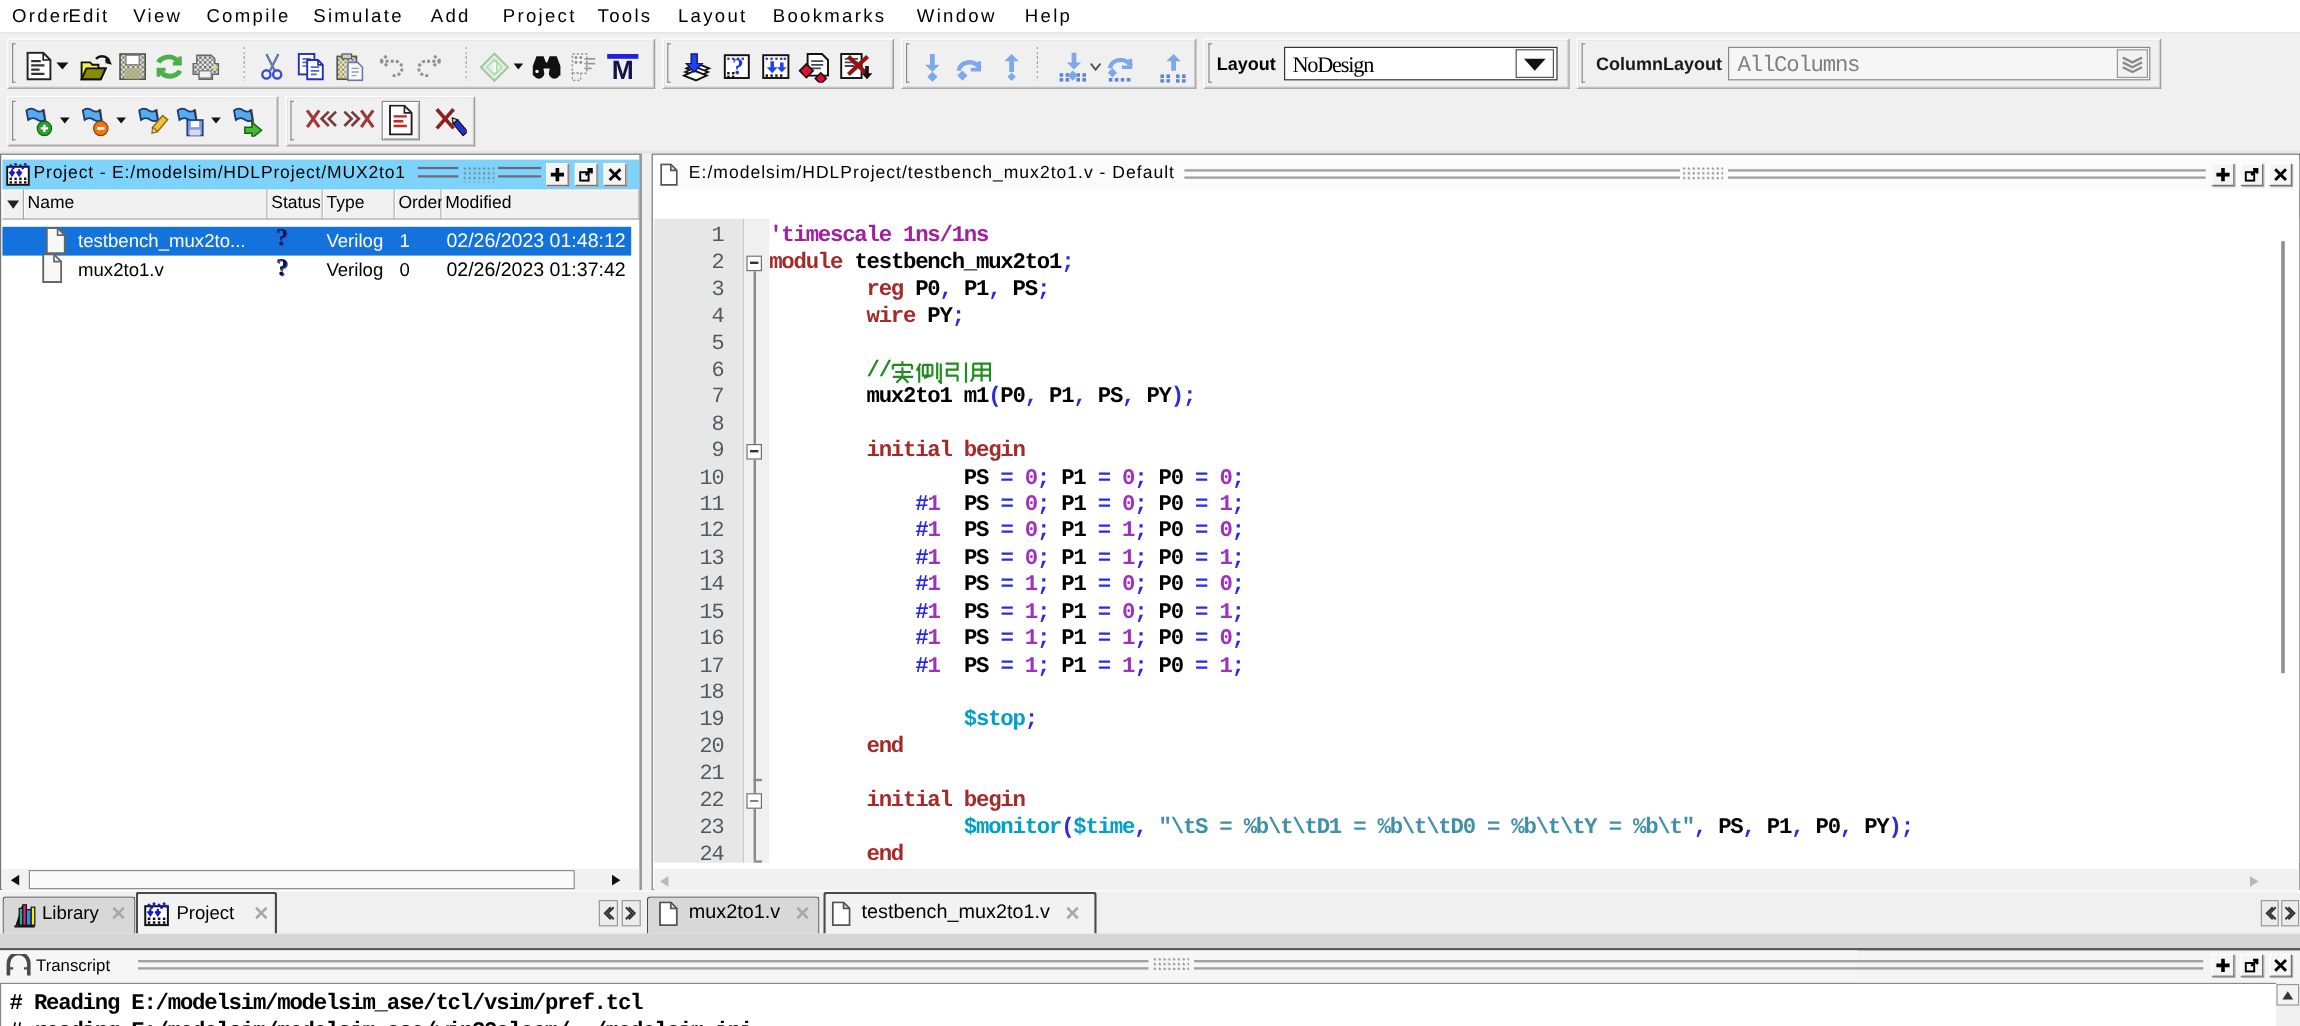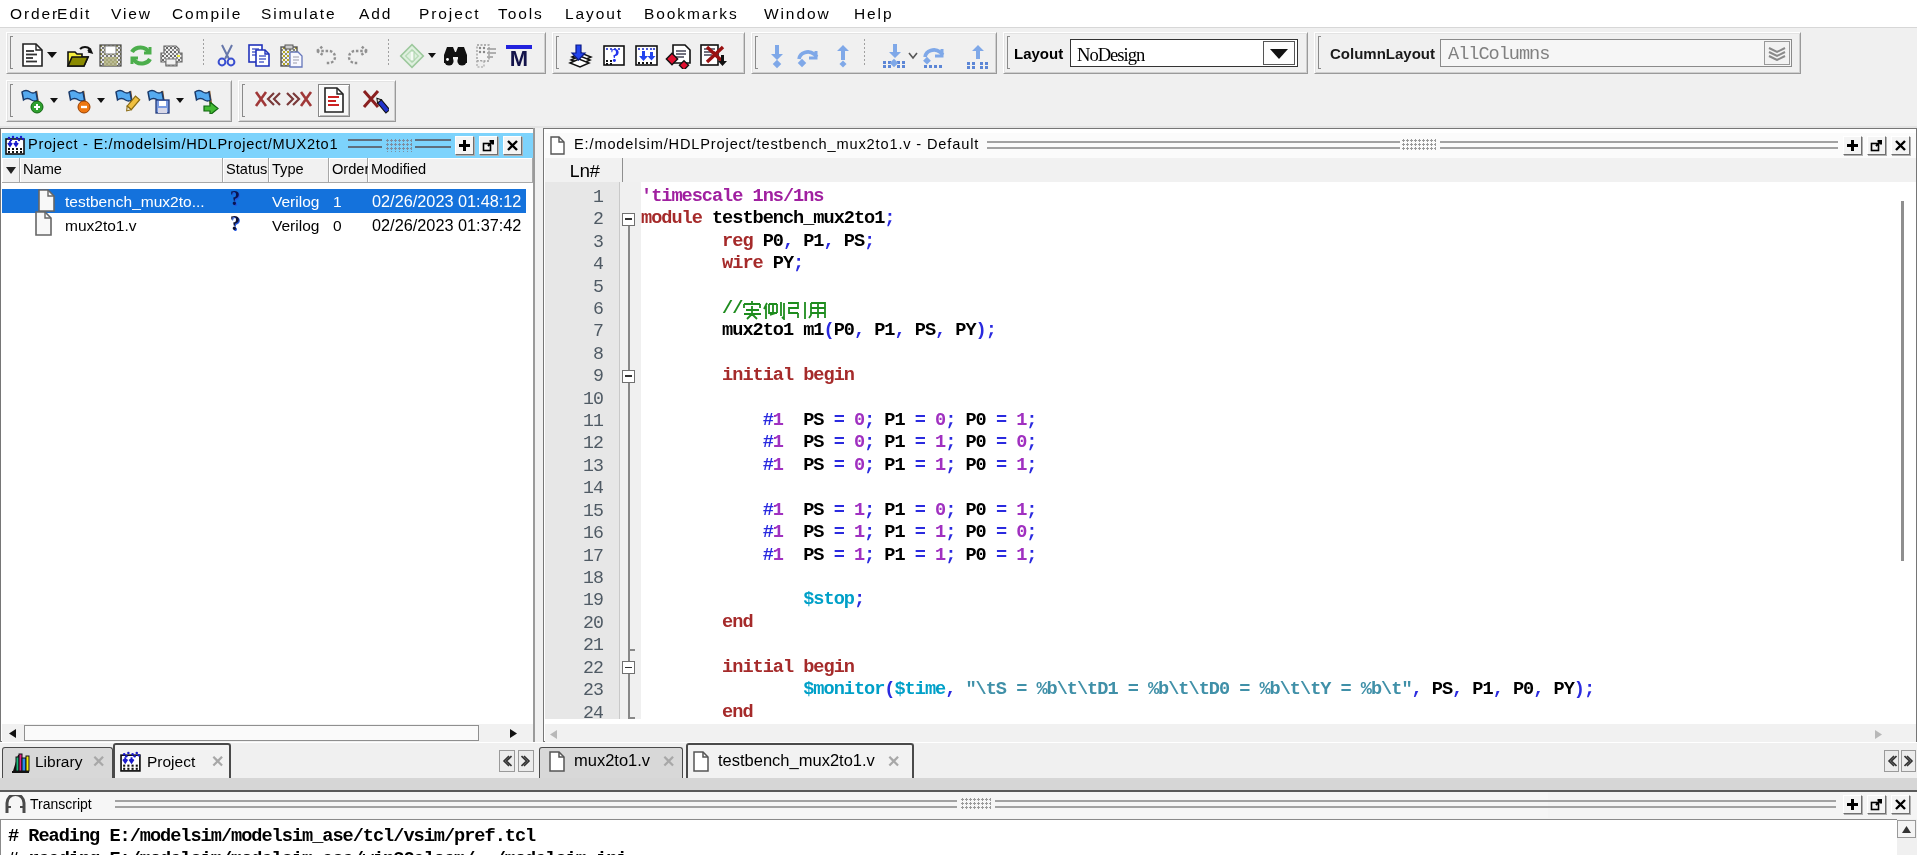--- a/index.html
+++ b/index.html
@@ -542,24 +542,20 @@
         </svg>
     <svg class="abs" style="left:1325px;top:6px" width="13" height="13">
           <rect x="1.5" y="4.5" width="7" height="7" fill="none" stroke="#000" stroke-width="1.6"></rect>
           <path d="M6 7 L11 2 M7.5 2 H11 V5.5" stroke="#000" stroke-width="2" fill="none"></path>
         </svg>
     <svg class="abs" style="left:1349px;top:6px" width="13" height="13">
           <path d="M2 2 L11 11 M11 2 L2 11" stroke="#000" stroke-width="2.4"></path>
         </svg>
   </div>
 
-  <div class="abs" style="left:1px;top:29px;width:1371px;height:26px;background:#f1f1f1;border-bottom:1px solid #8f8f8f">
-    <span class="abs" style="left:24px;top:4px;font-family:'Liberation Mono',monospace;font-size:18.6px;letter-spacing:-1.02px;color:#000">Ln#</span>
-    <div class="abs" style="left:77px;top:0;width:1px;height:26px;background:#8f8f8f"></div>
-  </div>
   <div id="code-area" class="abs" style="left:1px;top:53px;width:1371px;height:537px;background:#ffffff;overflow:hidden">
         <div class="abs" style="left:0;top:0;width:74px;height:540px;background:#e7e7e7"></div>
 <div class="abs" style="left:74px;top:0;width:1px;height:540px;background:#c9c9c9"></div>
 <div class="abs" style="left:75px;top:0;width:21px;height:540px;background:#f0f0f0"></div>
 <div class="ln" style="left:0;top:3.8px;height:22px;line-height:22.4px">1</div>
 <div class="cl" style="left:96px;top:3.8px;height:22px;line-height:22.4px"><span class="ts">'timescale 1ns/1ns</span></div>
 <div class="ln" style="left:0;top:26.2px;height:22px;line-height:22.4px">2</div>
 <div class="cl" style="left:96px;top:26.2px;height:22px;line-height:22.4px"><span class="k">module</span> testbench_mux2to1<span class="pu">;</span></div>
 <div class="ln" style="left:0;top:48.6px;height:22px;line-height:22.4px">3</div>
 <div class="cl" style="left:96px;top:48.6px;height:22px;line-height:22.4px">        <span class="k">reg</span> P0<span class="pu">,</span> P1<span class="pu">,</span> PS<span class="pu">;</span></div>
@@ -567,27 +563,29 @@
 <div class="cl" style="left:96px;top:71.1px;height:22px;line-height:22.4px">        <span class="k">wire</span> PY<span class="pu">;</span></div>
 <div class="ln" style="left:0;top:93.5px;height:22px;line-height:22.4px">5</div>
 <div class="ln" style="left:0;top:115.9px;height:22px;line-height:22.4px">6</div>
 <div class="cl" style="left:96px;top:115.9px;height:22px;line-height:22.4px">        <span class="cm">//</span></div>
 <div class="ln" style="left:0;top:138.3px;height:22px;line-height:22.4px">7</div>
 <div class="cl" style="left:96px;top:138.3px;height:22px;line-height:22.4px">        mux2to1 m1<span class="pu">(</span>P0<span class="pu">,</span> P1<span class="pu">,</span> PS<span class="pu">,</span> PY<span class="pu">);</span></div>
 <div class="ln" style="left:0;top:160.7px;height:22px;line-height:22.4px">8</div>
 <div class="ln" style="left:0;top:183.2px;height:22px;line-height:22.4px">9</div>
 <div class="cl" style="left:96px;top:183.2px;height:22px;line-height:22.4px">        <span class="k">initial</span> <span class="k">begin</span></div>
 <div class="ln" style="left:0;top:205.6px;height:22px;line-height:22.4px">10</div>
+<div class="cl" style="left:96px;top:205.6px;height:22px;line-height:22.4px">                PS <span class="pu">=</span> <span class="nu">0</span><span class="pu">;</span> P1 <span class="pu">=</span> <span class="nu">0</span><span class="pu">;</span> P0 <span class="pu">=</span> <span class="nu">0</span><span class="pu">;</span></div>
 <div class="ln" style="left:0;top:228px;height:22px;line-height:22.4px">11</div>
 <div class="cl" style="left:96px;top:228px;height:22px;line-height:22.4px">            <span class="pu">#</span><span class="nu">1</span>  PS <span class="pu">=</span> <span class="nu">0</span><span class="pu">;</span> P1 <span class="pu">=</span> <span class="nu">0</span><span class="pu">;</span> P0 <span class="pu">=</span> <span class="nu">1</span><span class="pu">;</span></div>
 <div class="ln" style="left:0;top:250.4px;height:22px;line-height:22.4px">12</div>
 <div class="cl" style="left:96px;top:250.4px;height:22px;line-height:22.4px">            <span class="pu">#</span><span class="nu">1</span>  PS <span class="pu">=</span> <span class="nu">0</span><span class="pu">;</span> P1 <span class="pu">=</span> <span class="nu">1</span><span class="pu">;</span> P0 <span class="pu">=</span> <span class="nu">0</span><span class="pu">;</span></div>
 <div class="ln" style="left:0;top:272.8px;height:22px;line-height:22.4px">13</div>
 <div class="cl" style="left:96px;top:272.8px;height:22px;line-height:22.4px">            <span class="pu">#</span><span class="nu">1</span>  PS <span class="pu">=</span> <span class="nu">0</span><span class="pu">;</span> P1 <span class="pu">=</span> <span class="nu">1</span><span class="pu">;</span> P0 <span class="pu">=</span> <span class="nu">1</span><span class="pu">;</span></div>
 <div class="ln" style="left:0;top:295.3px;height:22px;line-height:22.4px">14</div>
+<div class="cl" style="left:96px;top:295.3px;height:22px;line-height:22.4px">            <span class="pu">#</span><span class="nu">1</span>  PS <span class="pu">=</span> <span class="nu">1</span><span class="pu">;</span> P1 <span class="pu">=</span> <span class="nu">0</span><span class="pu">;</span> P0 <span class="pu">=</span> <span class="nu">0</span><span class="pu">;</span></div>
 <div class="ln" style="left:0;top:317.7px;height:22px;line-height:22.4px">15</div>
 <div class="cl" style="left:96px;top:317.7px;height:22px;line-height:22.4px">            <span class="pu">#</span><span class="nu">1</span>  PS <span class="pu">=</span> <span class="nu">1</span><span class="pu">;</span> P1 <span class="pu">=</span> <span class="nu">0</span><span class="pu">;</span> P0 <span class="pu">=</span> <span class="nu">1</span><span class="pu">;</span></div>
 <div class="ln" style="left:0;top:340.1px;height:22px;line-height:22.4px">16</div>
 <div class="cl" style="left:96px;top:340.1px;height:22px;line-height:22.4px">            <span class="pu">#</span><span class="nu">1</span>  PS <span class="pu">=</span> <span class="nu">1</span><span class="pu">;</span> P1 <span class="pu">=</span> <span class="nu">1</span><span class="pu">;</span> P0 <span class="pu">=</span> <span class="nu">0</span><span class="pu">;</span></div>
 <div class="ln" style="left:0;top:362.5px;height:22px;line-height:22.4px">17</div>
 <div class="cl" style="left:96px;top:362.5px;height:22px;line-height:22.4px">            <span class="pu">#</span><span class="nu">1</span>  PS <span class="pu">=</span> <span class="nu">1</span><span class="pu">;</span> P1 <span class="pu">=</span> <span class="nu">1</span><span class="pu">;</span> P0 <span class="pu">=</span> <span class="nu">1</span><span class="pu">;</span></div>
 <div class="ln" style="left:0;top:384.9px;height:22px;line-height:22.4px">18</div>
 <div class="ln" style="left:0;top:407.4px;height:22px;line-height:22.4px">19</div>
 <div class="cl" style="left:96px;top:407.4px;height:22px;line-height:22.4px">                <span class="sy">$stop</span><span class="pu">;</span></div>
 <div class="ln" style="left:0;top:429.8px;height:22px;line-height:22.4px">20</div>

